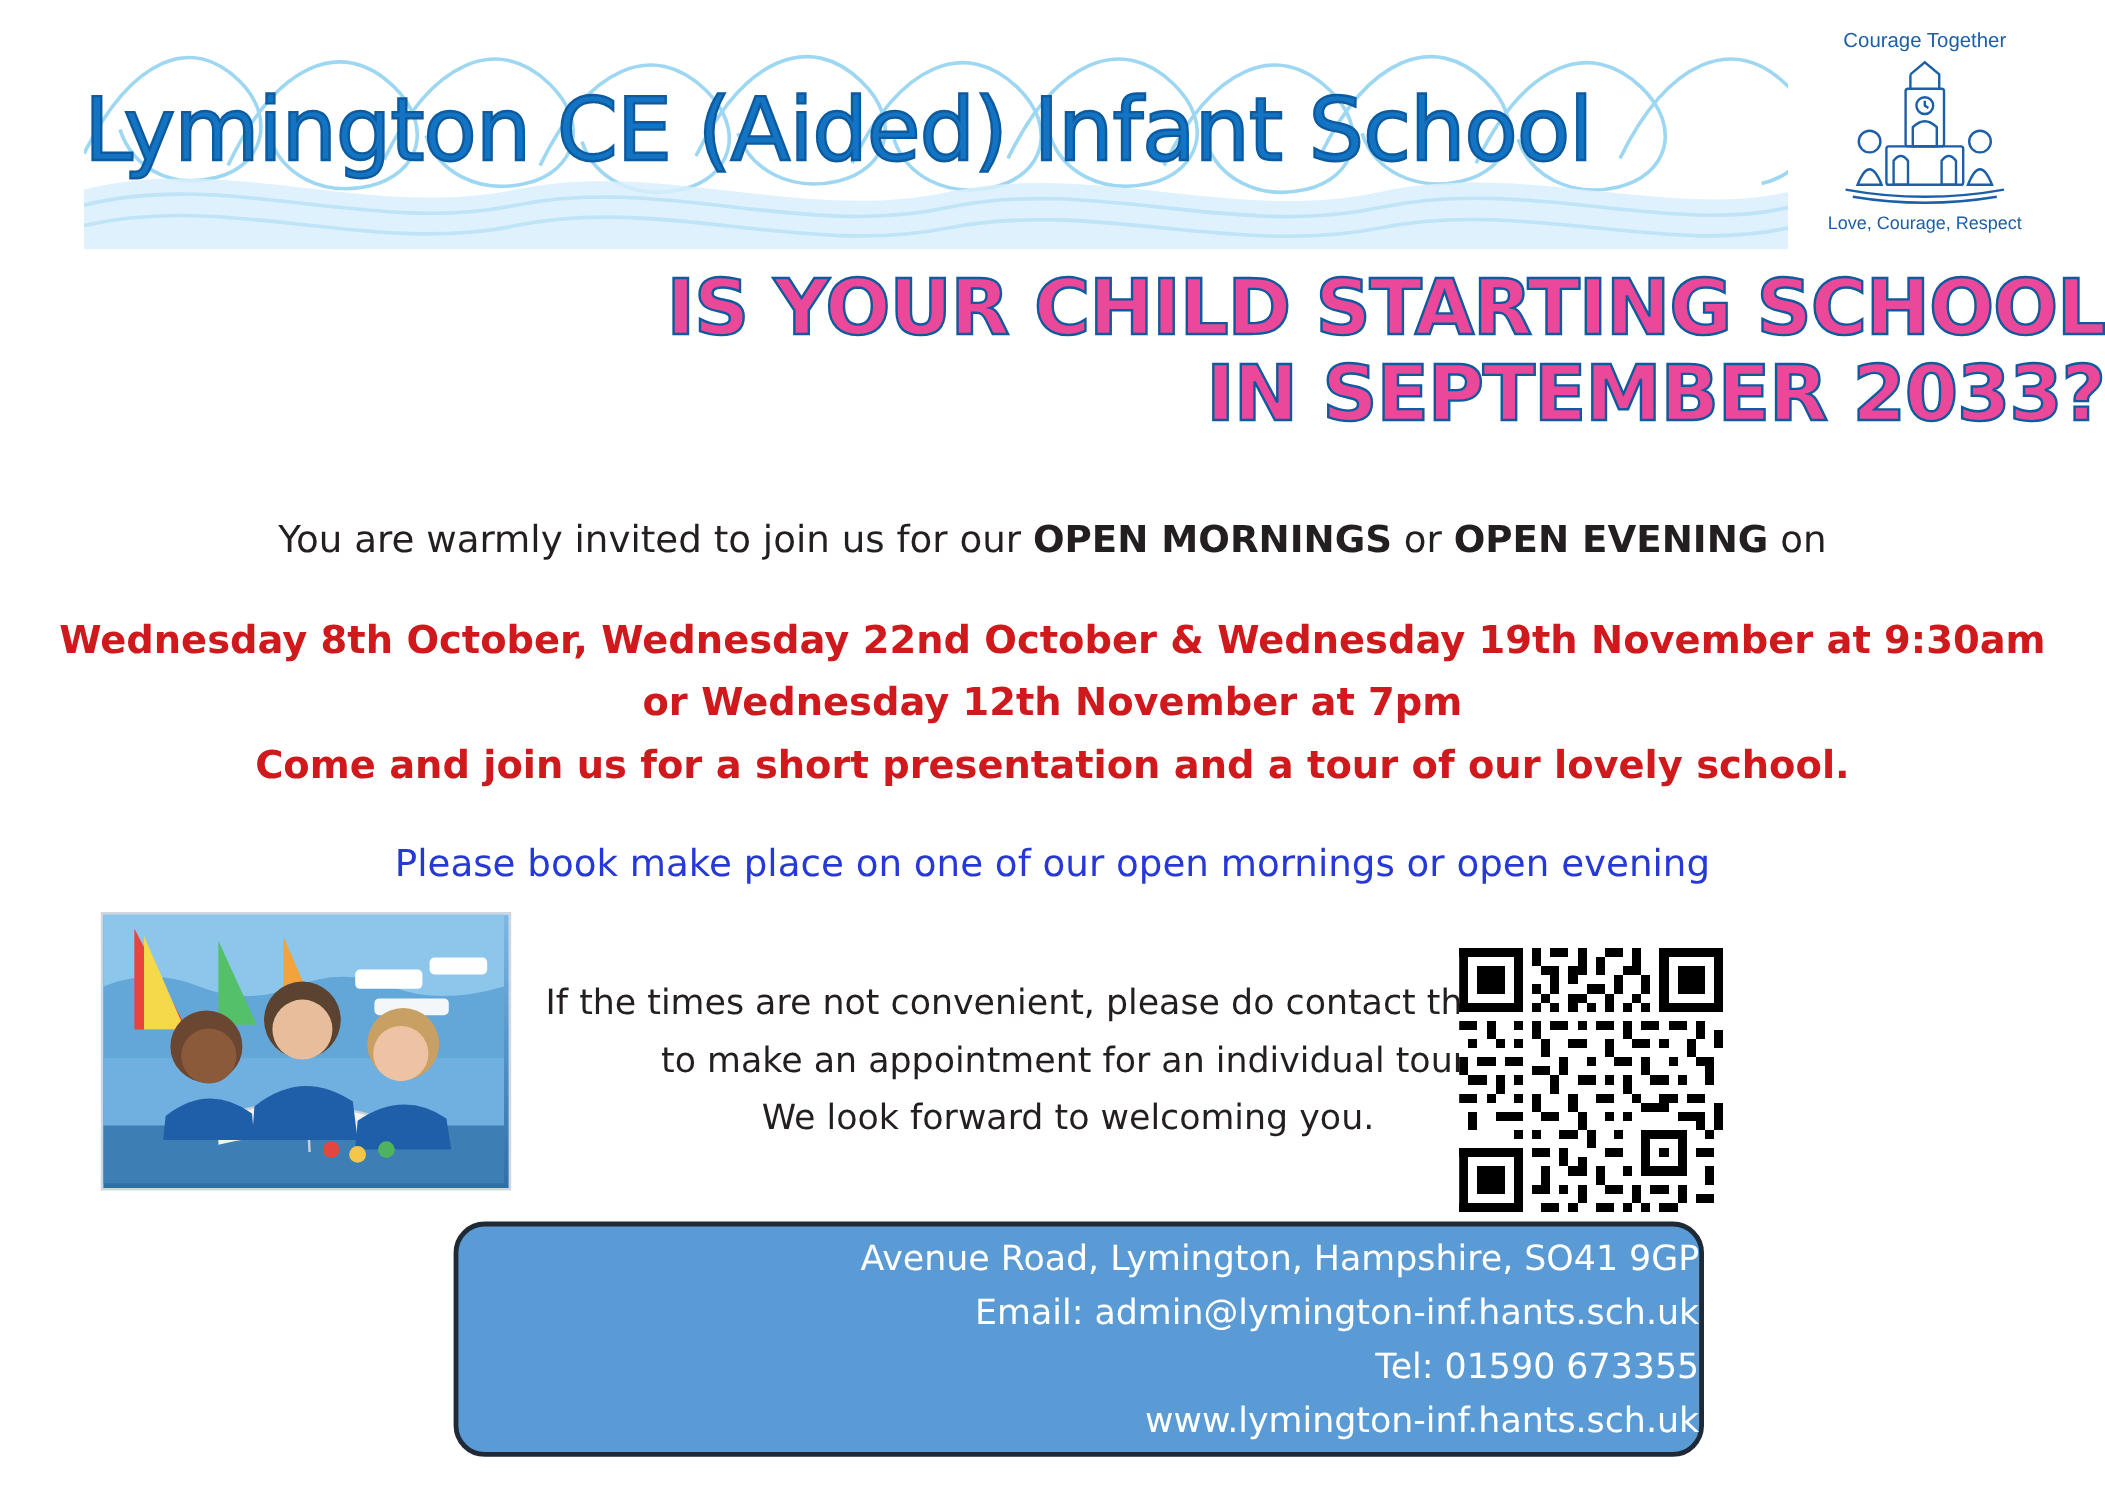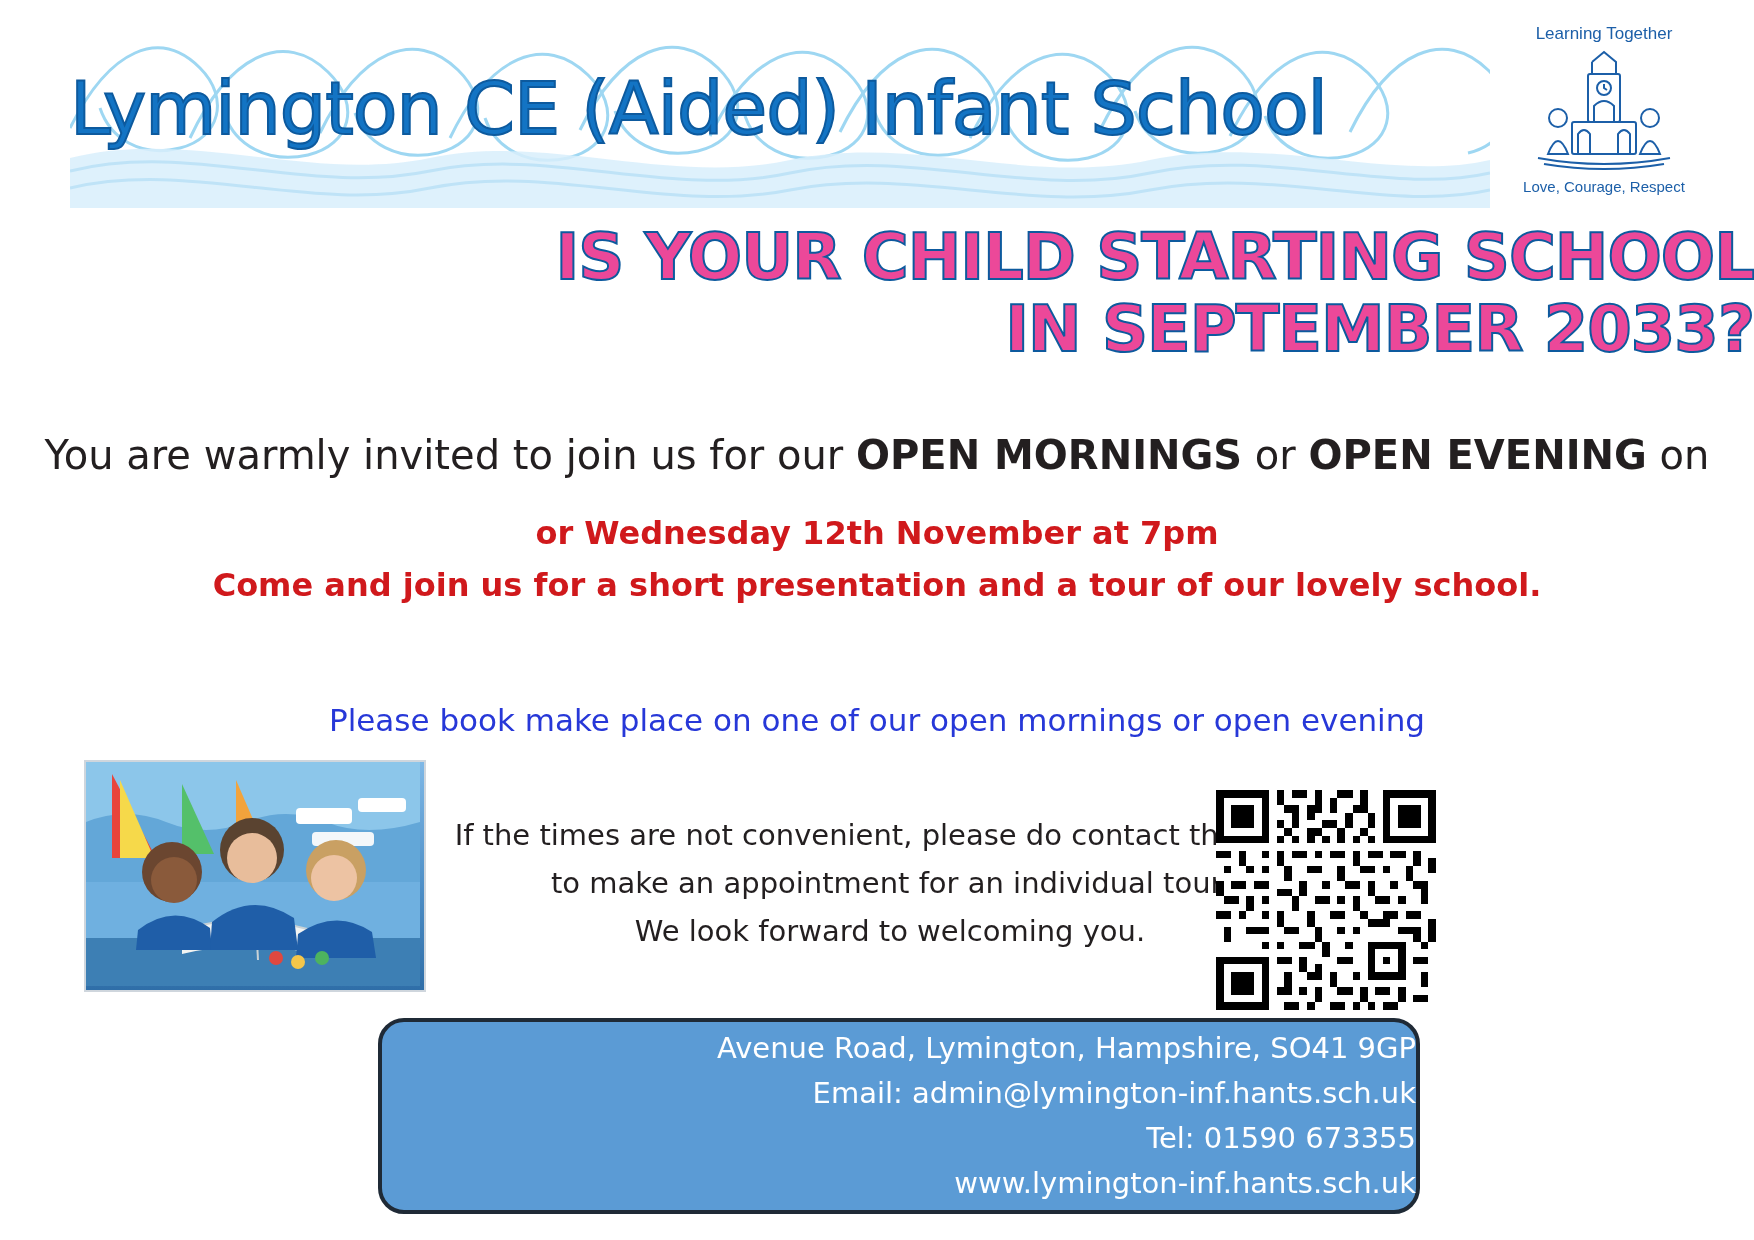--- a/index.html
+++ b/index.html
@@ -77,21 +77,21 @@
   }
 
   
   .invite-line {
     position: absolute;
     left: 0;
     top: 432px;
     width: 1754px;
     text-align: center;
     font-family: "DejaVu Sans", sans-serif;
-    font-size: 40px;
+    font-size: 31px;
     color: #231f20;
   }
   .invite-line b { font-weight: bold; }
 
   .dates-block {
     position: absolute;
     left: 0;
     top: 508px;
     width: 1754px;
     text-align: center;
@@ -195,21 +195,21 @@
     <g fill="none" stroke="#bfe3f7" stroke-width="3">
       <path d="M0,163 C120,133 240,188 360,163 C480,138 600,191 720,165 C840,139 960,191 1080,165 C1200,139 1320,188 1420,165"></path>
       <path d="M0,180 C120,152 240,205 360,180 C480,155 600,206 720,182 C840,158 960,206 1080,182 C1200,158 1320,205 1420,182"></path>
     </g>
   </svg>
 </div>
 
 <div class="school-title">Lymington CE (Aided) Infant School</div>
 
 <div class="logo-wrap">
-  <div class="logo-top-text">Learning Together</div>
+  <div class="logo-top-text">Courage Together</div>
   <svg width="180" height="175" viewBox="0 0 180 175" xmlns="http://www.w3.org/2000/svg">
     <g fill="none" stroke="#1c5fa8" stroke-width="2">
 
       <path d="M78,52 L78,40 M78,40 L90,30 L102,40 L102,52"></path>
       <rect x="74" y="52" width="32" height="48" rx="2"></rect>
       <circle cx="90" cy="66" r="7"></circle>
       <path d="M90,62 L90,66 L93,68"></path>
       <path d="M80,84 q10,-10 20,0 L100,100 L80,100 Z"></path>
 
       <rect x="58" y="100" width="64" height="32" rx="2"></rect>
@@ -229,20 +229,21 @@
 </div>
 
 <div class="headline">
   <div>IS YOUR CHILD STARTING SCHOOL</div>
   <div>IN SEPTEMBER 2033?</div>
 </div>
 
 <div class="invite-line"><span>You are warmly invited to join us for our </span><b>OPEN MORNINGS</b><span> or </span><b>OPEN EVENING</b><span> on</span></div>
 
 <div class="dates-block">
+  <div>Wednesday 8th October, Wednesday 22nd October &amp; Wednesday 19th November at 9:30am</div>
   <div>or Wednesday 12th November at 7pm</div>
   <div>Come and join us for a short presentation and a tour of our lovely school.</div>
 </div>
 
 <div class="booking-block">
   <div>Please book make place on one of our open mornings or open evening</div>
 </div>
 
 <div class="contact-block">
   <div>If the times are not convenient, please do contact the office</div>

